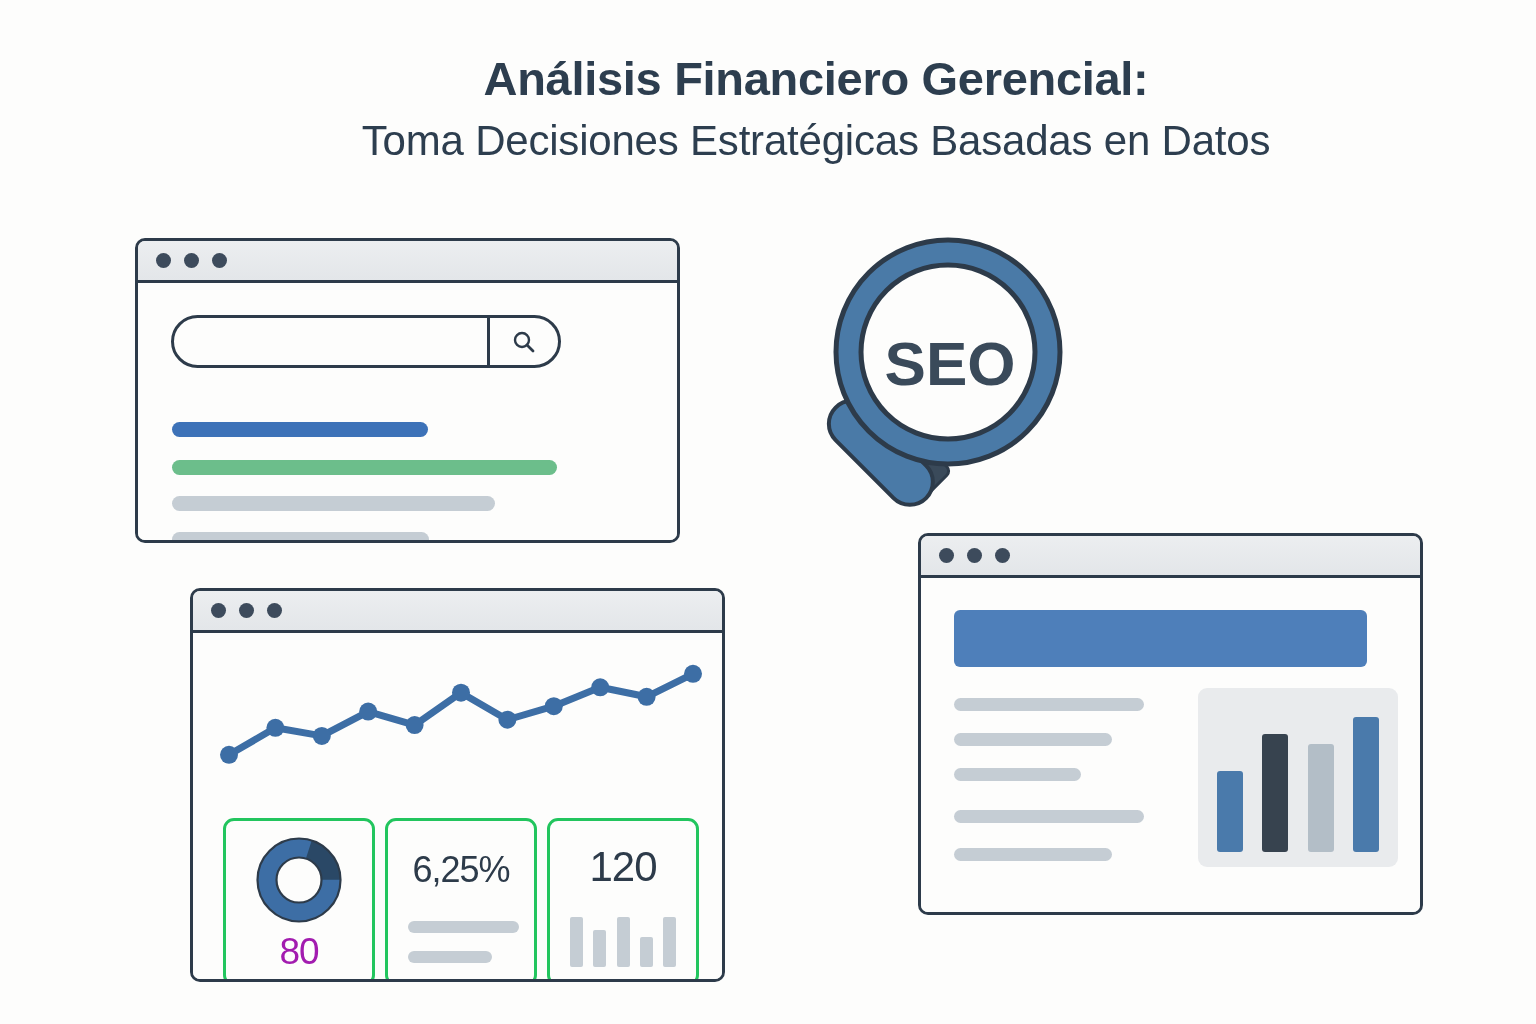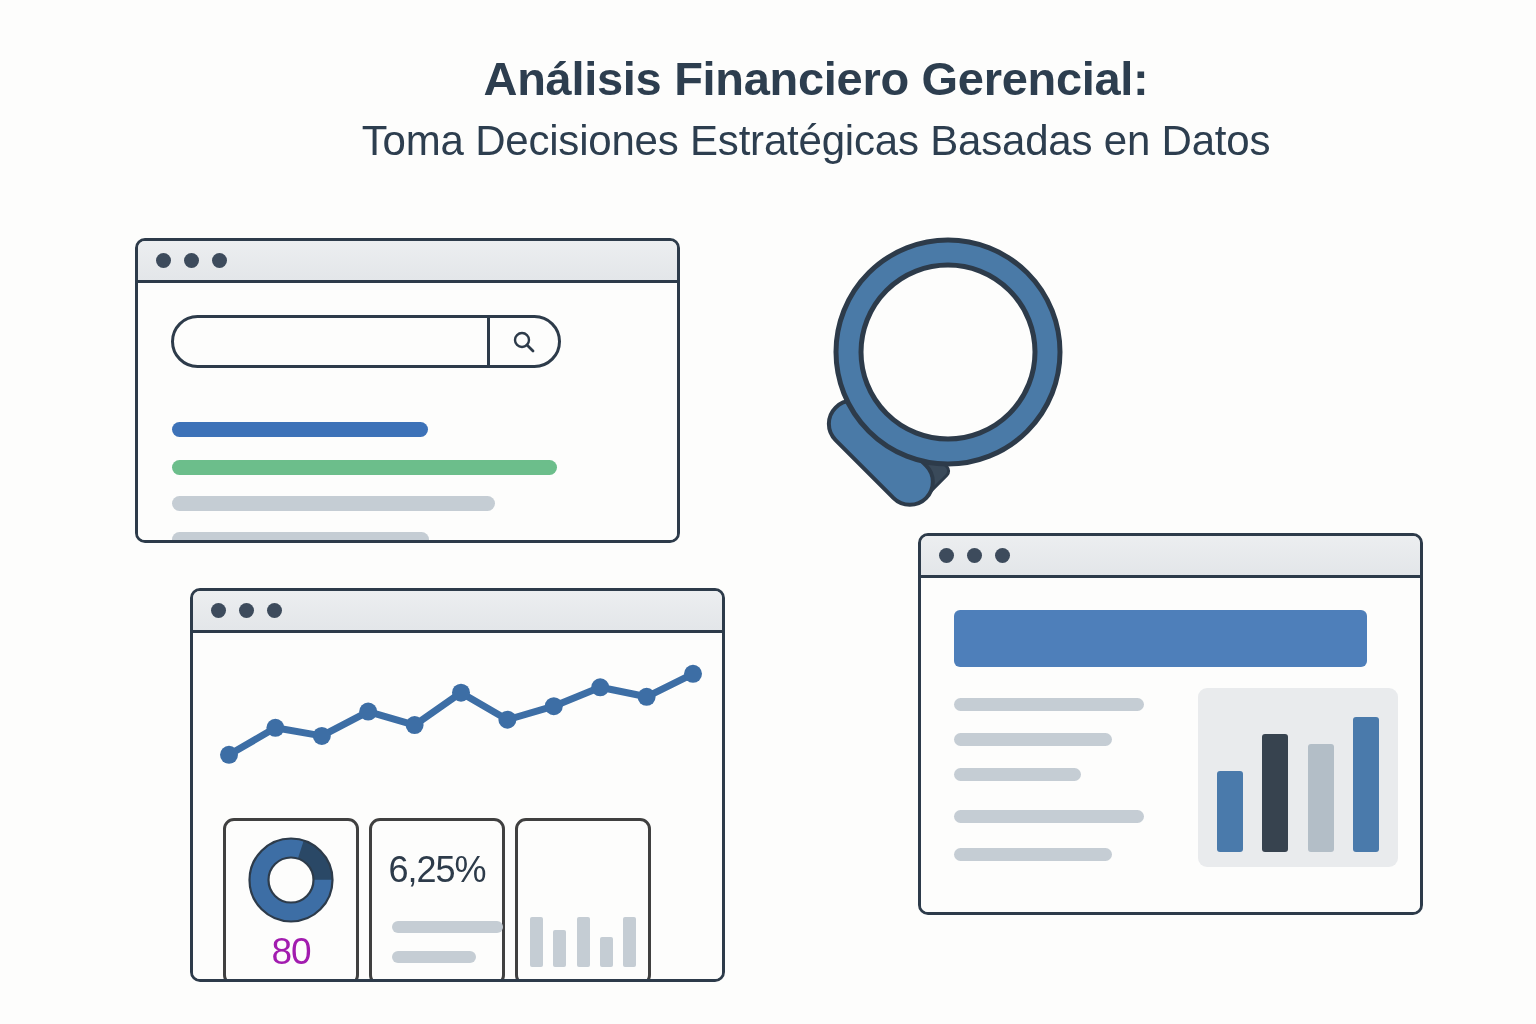--- a/index.html
+++ b/index.html
@@ -125,23 +125,23 @@
   #kpi-row {
     position: absolute;
     left: 30px;
     top: 185px;
     width: 478px;
     display: flex;
     gap: 10px;
   }
   .kpi-card {
     box-sizing: border-box;
-    width: 136px;
+    width: 152px;
     height: 168px;
-    border: 3px solid #404040;
+    border: 3px solid #22c55e;
     border-radius: 11px;
     background: #fdfdfc;
     position: relative;
     padding-left: 24px;
   }
   #kpi-donut-wrap {
     position: absolute;
     left: 50%;
     top: 14px;
     transform: translateX(-50%);
@@ -314,20 +314,21 @@
       <rect x="88" y="200" width="86" height="44" rx="6" fill="#3a4a5a" stroke="#2d3b4a" stroke-width="3"></rect>
     </g>
 
     <g transform="rotate(45 120 235)">
       <rect x="36" y="212" width="128" height="46" rx="23" fill="#4a7aa7" stroke="#2d3b4a" stroke-width="4"></rect>
     </g>
 
     <circle cx="173" cy="120" r="112" fill="#4a7aa7" stroke="#2d3b4a" stroke-width="5"></circle>
     <circle cx="173" cy="120" r="87" fill="#fdfdfc" stroke="#2d3b4a" stroke-width="5"></circle>
   </svg>
+  <div id="seo-text">SEO</div>
 </div>
 
 <div class="browser-window" id="window-dashboard">
   <div class="titlebar">
     <span class="dot"></span>
     <span class="dot"></span>
     <span class="dot"></span>
   </div>
   <div class="window-body">
 
@@ -362,20 +363,21 @@
         <div id="kpi-donut-value">80</div>
       </div>
 
       <div class="kpi-card">
         <div id="kpi-percent-value">6,25%</div>
         <div class="kpi-line" id="kpi-line-1"></div>
         <div class="kpi-line" id="kpi-line-2"></div>
       </div>
 
       <div class="kpi-card">
+        <div id="kpi-count-value">120</div>
         <div id="kpi-spark-bars">
             <div class="spark-bar" style="height: 50.4167px;"></div>
             <div class="spark-bar" style="height: 36.6667px;"></div>
             <div class="spark-bar" style="height: 50.4167px;"></div>
             <div class="spark-bar" style="height: 30.25px;"></div>
             <div class="spark-bar" style="height: 50.4167px;"></div>
           </div>
       </div>
 
     </div>

